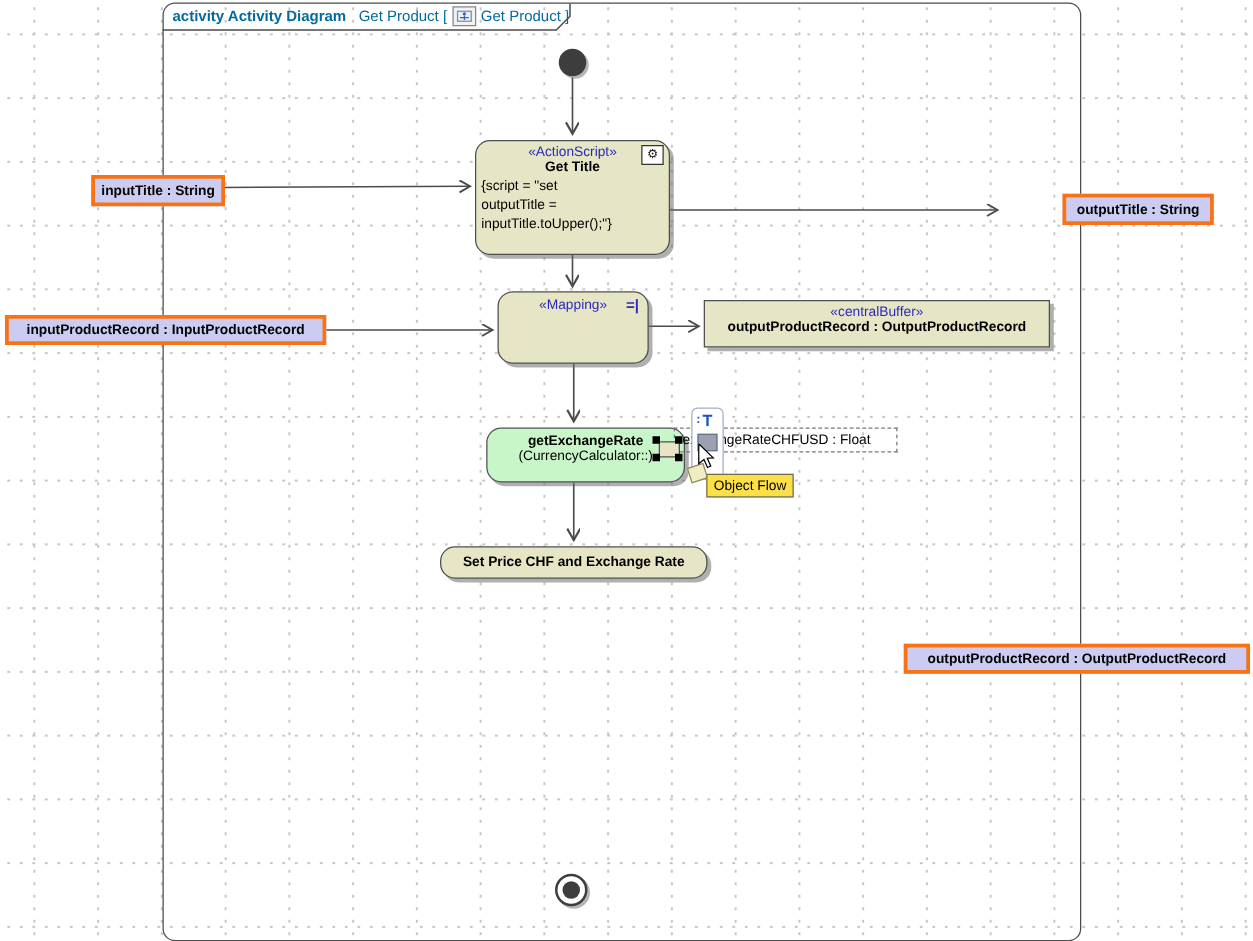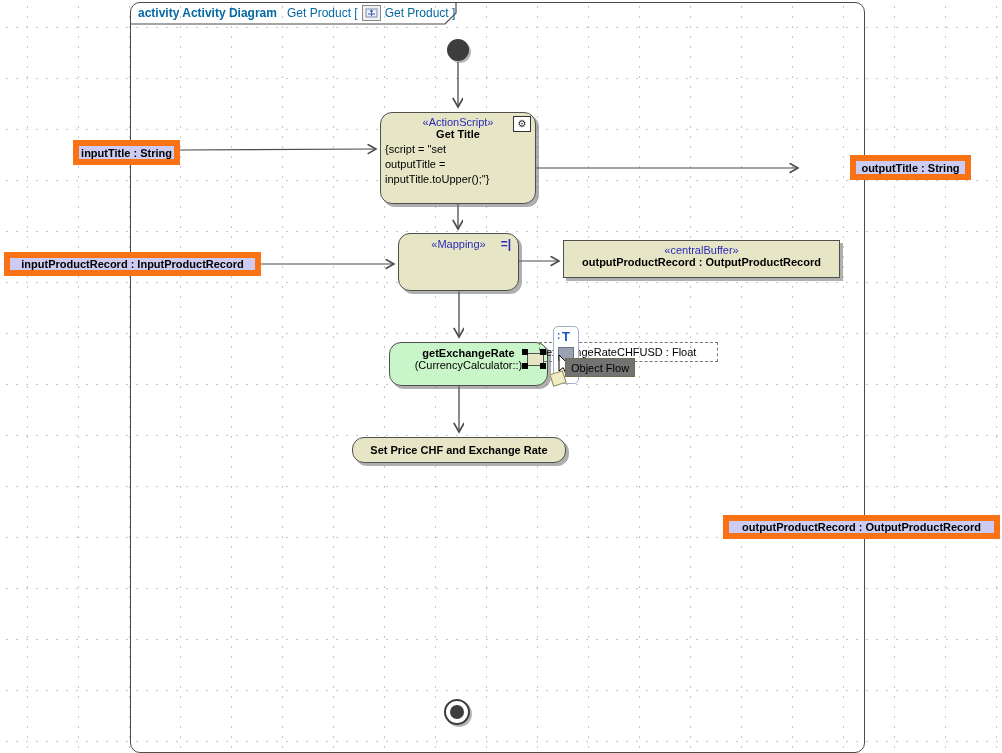--- a/index.html
+++ b/index.html
@@ -24,21 +24,21 @@
   .frame-title b{margin-right:6px;}
 
   
   .node{box-sizing:border-box;background:#e6e6c6;border:1px solid #4f4f4f;
         box-shadow:3px 3px 0 rgba(110,110,110,0.55);z-index:2;font-size:11px;color:#000;}
   .rounded{border-radius:12px;}
   .stereo{color:#2b2bb8;text-align:center;font-size:11px;}
   .nodename{font-weight:bold;text-align:center;}
   .script-body{white-space:pre-line;text-align:left;padding:2px 4px 0 4px;line-height:15px;}
 
-  .objlabel{box-sizing:border-box;background:#ccccf2;border:6px solid #f97316;z-index:2;
+  .objlabel{box-sizing:border-box;background:#ccccf2;border:3px solid #f97316;z-index:2;
             font-size:11px;font-weight:bold;color:#000;display:flex;align-items:center;
             justify-content:center;white-space:nowrap;}
 
   .green{background:#c9f6c9;}
 
   
   .initial{left:447px;top:39px;width:22px;height:22px;border-radius:50%;background:#3d3d3d;
            box-shadow:2px 2px 0 rgba(110,110,110,0.5);z-index:2;}
   .final-outer{left:444px;top:699px;width:26px;height:26px;border-radius:50%;background:#fff;
            border:2px solid #3d3d3d;box-sizing:border-box;
@@ -69,21 +69,21 @@
        flex-direction:column;align-items:center;padding-top:3px;box-sizing:border-box;}
   .tool-text{color:#1d55c8;font-weight:bold;font-size:13px;line-height:14px;position:relative;}
   .tool-text::before{content:":";position:absolute;left:-5px;top:-1px;font-size:10px;color:#1d55c8;}
   .tool-pressed{margin-top:3px;width:16px;height:14px;background:#9aa2b2;border:1px solid #6a7383;
        box-sizing:border-box;}
 
   
   .cursor{left:558px;top:355px;z-index:7;}
   .cursor-adorn{left:551px;top:372px;width:12px;height:11px;background:#f0ecc4;
        border:1px solid #8a8a5a;transform:rotate(-18deg);z-index:6;}
-  .tooltip{left:565px;top:358px;height:17px;padding:0 5px;background:#737373;
+  .tooltip{left:565px;top:379px;height:17px;padding:0 5px;background:#fde047;
        border:1px solid #6f6f50;z-index:8;font-size:11px;color:#000;display:flex;
        align-items:center;white-space:nowrap;}
 </style>
 </head>
 <body>
 
 <svg class="overlay" width="1002" height="753" viewBox="0 0 1002 753">
   <defs>
     <marker id="openArrow" markerWidth="10" markerHeight="10" refX="8" refY="4" orient="auto">
       <path d="M1,0 L8,4 L1,8" fill="none" stroke="#4b4b4b" stroke-width="1.3"></path>

